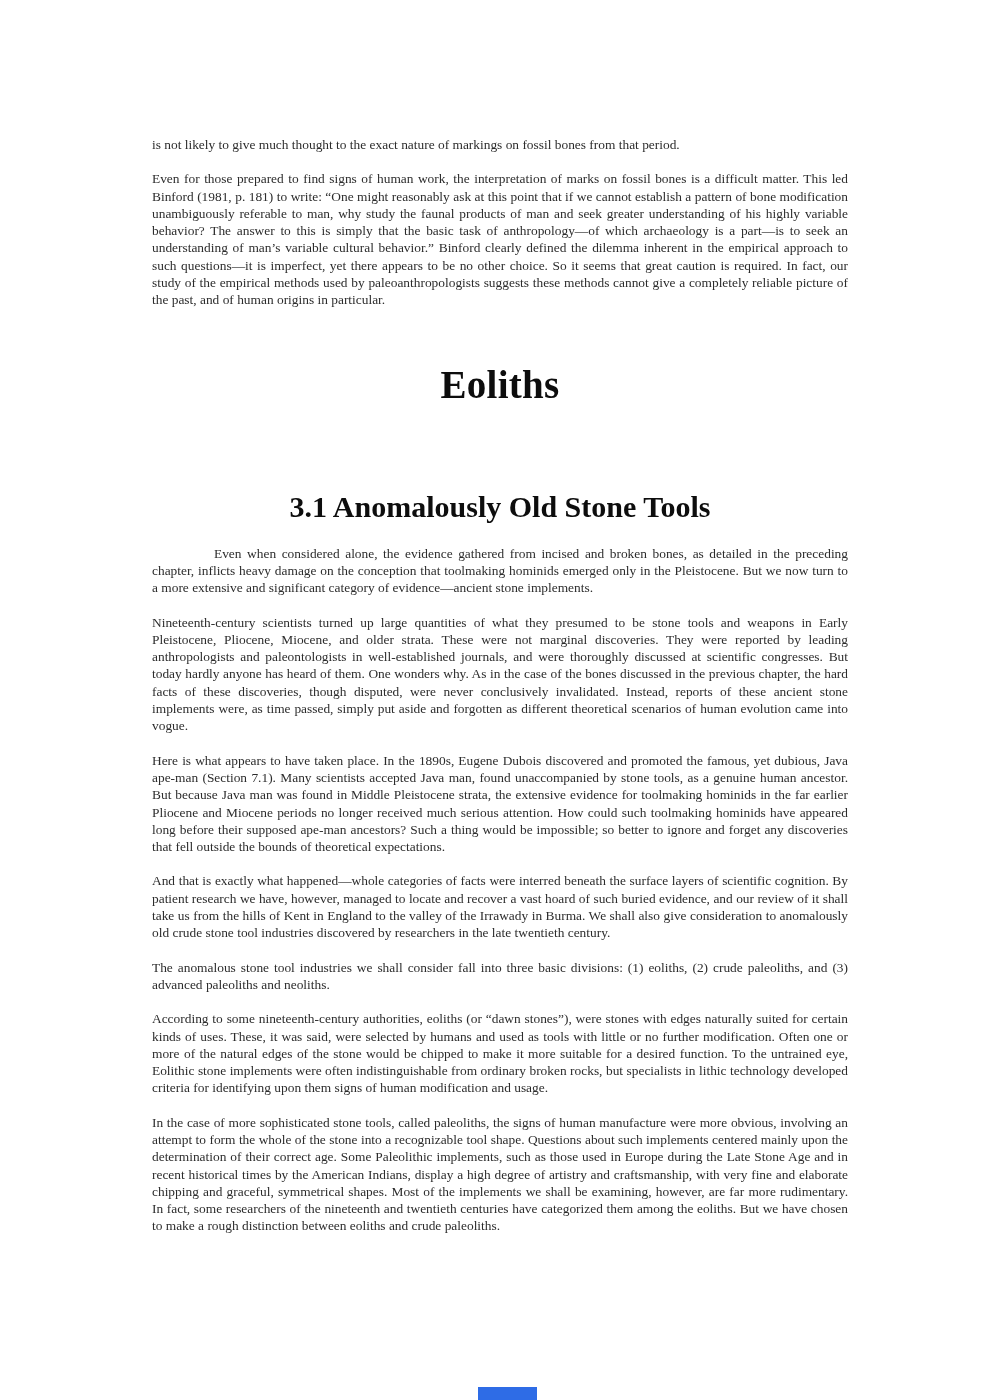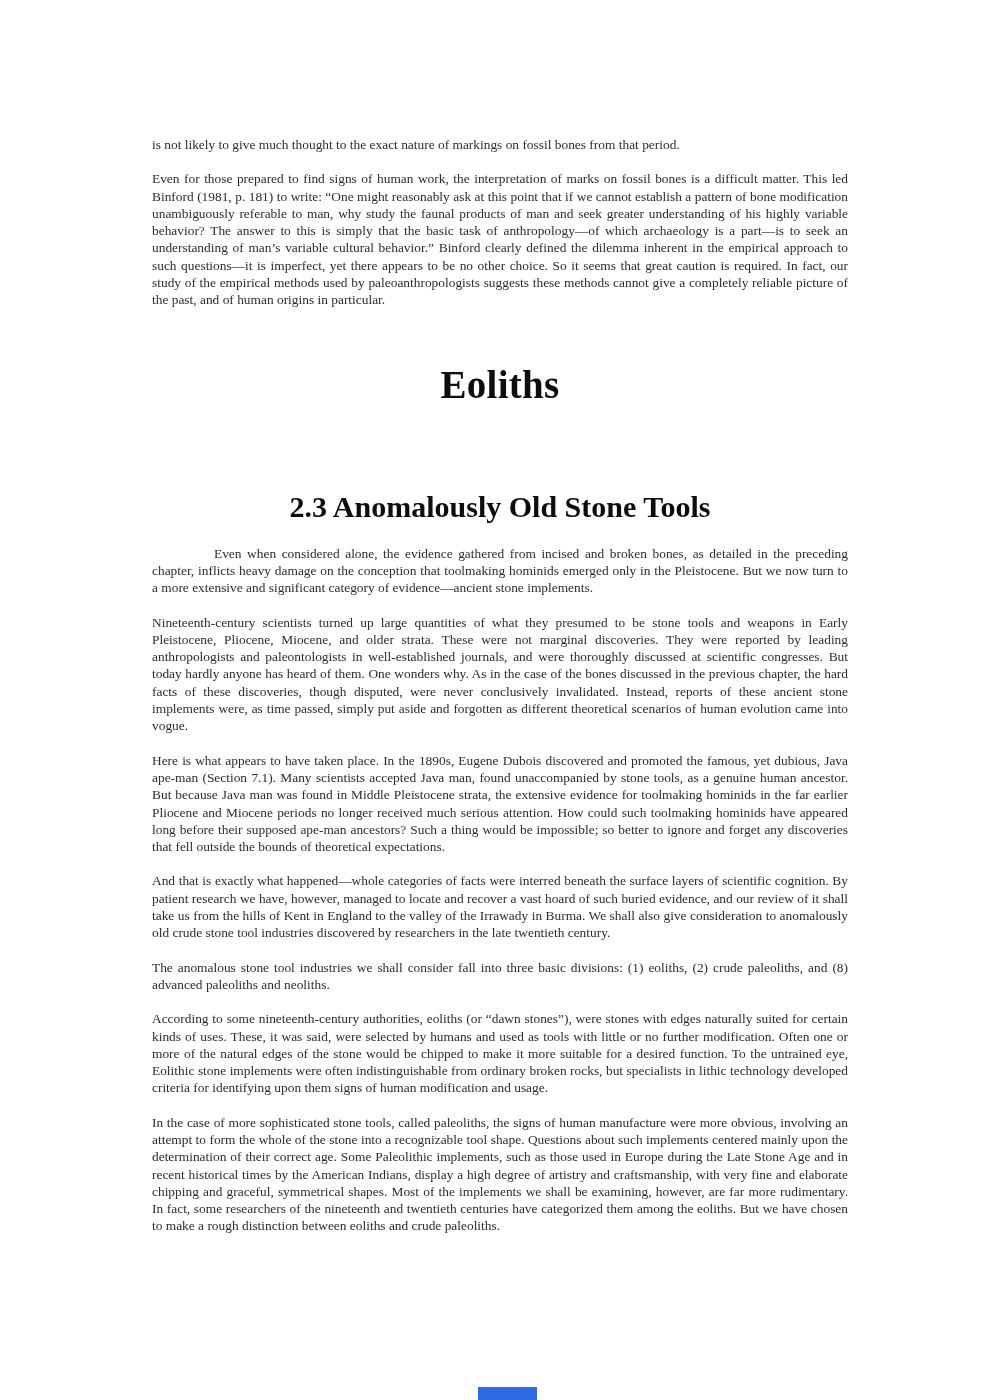--- a/index.html
+++ b/index.html
@@ -62,31 +62,31 @@
 
 <div class="page">
   <div class="text-column">
 
     <p>is not likely to give much thought to the exact nature of markings on fossil bones from that period.</p>
 
     <p>Even for those prepared to find signs of human work, the interpretation of marks on fossil bones is a difficult matter. This led Binford (1981, p. 181) to write: “One might reasonably ask at this point that if we cannot establish a pattern of bone modification unambiguously referable to man, why study the faunal products of man and seek greater understanding of his highly variable behavior? The answer to this is simply that the basic task of anthropology—of which archaeology is a part—is to seek an understanding of man’s variable cultural behavior.” Binford clearly defined the dilemma inherent in the empirical approach to such questions—it is imperfect, yet there appears to be no other choice. So it seems that great caution is required. In fact, our study of the empirical methods used by paleoanthropologists suggests these methods cannot give a completely reliable picture of the past, and of human origins in particular.</p>
 
     <h1 class="chapter-title">Eoliths</h1>
 
-    <h2 class="section-title">2.3 Anomalously Old Stone Tools</h2>
+    <h2 class="section-title">3.1 Anomalously Old Stone Tools</h2>
 
     <p class="indent-first">Even when considered alone, the evidence gathered from incised and broken bones, as detailed in the preceding chapter, inflicts heavy damage on the conception that toolmaking hominids emerged only in the Pleistocene. But we now turn to a more extensive and significant category of evidence—ancient stone implements.</p>
 
     <p>Nineteenth-century scientists turned up large quantities of what they presumed to be stone tools and weapons in Early Pleistocene, Pliocene, Miocene, and older strata. These were not marginal discoveries. They were reported by leading anthropologists and paleontologists in well-established journals, and were thoroughly discussed at scientific congresses. But today hardly anyone has heard of them. One wonders why. As in the case of the bones discussed in the previous chapter, the hard facts of these discoveries, though disputed, were never conclusively invalidated. Instead, reports of these ancient stone implements were, as time passed, simply put aside and forgotten as different theoretical scenarios of human evolution came into vogue.</p>
 
     <p>Here is what appears to have taken place. In the 1890s, Eugene Dubois discovered and promoted the famous, yet dubious, Java ape-man (Section 7.1). Many scientists accepted Java man, found unaccompanied by stone tools, as a genuine human ancestor. But because Java man was found in Middle Pleistocene strata, the extensive evidence for toolmaking hominids in the far earlier Pliocene and Miocene periods no longer received much serious attention. How could such toolmaking hominids have appeared long before their supposed ape-man ancestors? Such a thing would be impossible; so better to ignore and forget any discoveries that fell outside the bounds of theoretical expectations.</p>
 
     <p>And that is exactly what happened—whole categories of facts were interred beneath the surface layers of scientific cognition. By patient research we have, however, managed to locate and recover a vast hoard of such buried evidence, and our review of it shall take us from the hills of Kent in England to the valley of the Irrawady in Burma. We shall also give consideration to anomalously old crude stone tool industries discovered by researchers in the late twentieth century.</p>
 
-    <p>The anomalous stone tool industries we shall consider fall into three basic divisions: (1) eoliths, (2) crude paleoliths, and (8) advanced paleoliths and neoliths.</p>
+    <p>The anomalous stone tool industries we shall consider fall into three basic divisions: (1) eoliths, (2) crude paleoliths, and (3) advanced paleoliths and neoliths.</p>
 
     <p>According to some nineteenth-century authorities, eoliths (or “dawn stones”), were stones with edges naturally suited for certain kinds of uses. These, it was said, were selected by humans and used as tools with little or no further modification. Often one or more of the natural edges of the stone would be chipped to make it more suitable for a desired function. To the untrained eye, Eolithic stone implements were often indistinguishable from ordinary broken rocks, but specialists in lithic technology developed criteria for identifying upon them signs of human modification and usage.</p>
 
     <p>In the case of more sophisticated stone tools, called paleoliths, the signs of human manufacture were more obvious, involving an attempt to form the whole of the stone into a recognizable tool shape. Questions about such implements centered mainly upon the determination of their correct age. Some Paleolithic implements, such as those used in Europe during the Late Stone Age and in recent historical times by the American Indians, display a high degree of artistry and craftsmanship, with very fine and elaborate chipping and graceful, symmetrical shapes. Most of the implements we shall be examining, however, are far more rudimentary. In fact, some researchers of the nineteenth and twentieth centuries have categorized them among the eoliths. But we have chosen to make a rough distinction between eoliths and crude paleoliths.</p>
 
   </div>
 
   <div class="bottom-bar" style="background-color: rgb(46, 108, 230);"></div>
 </div>
 

